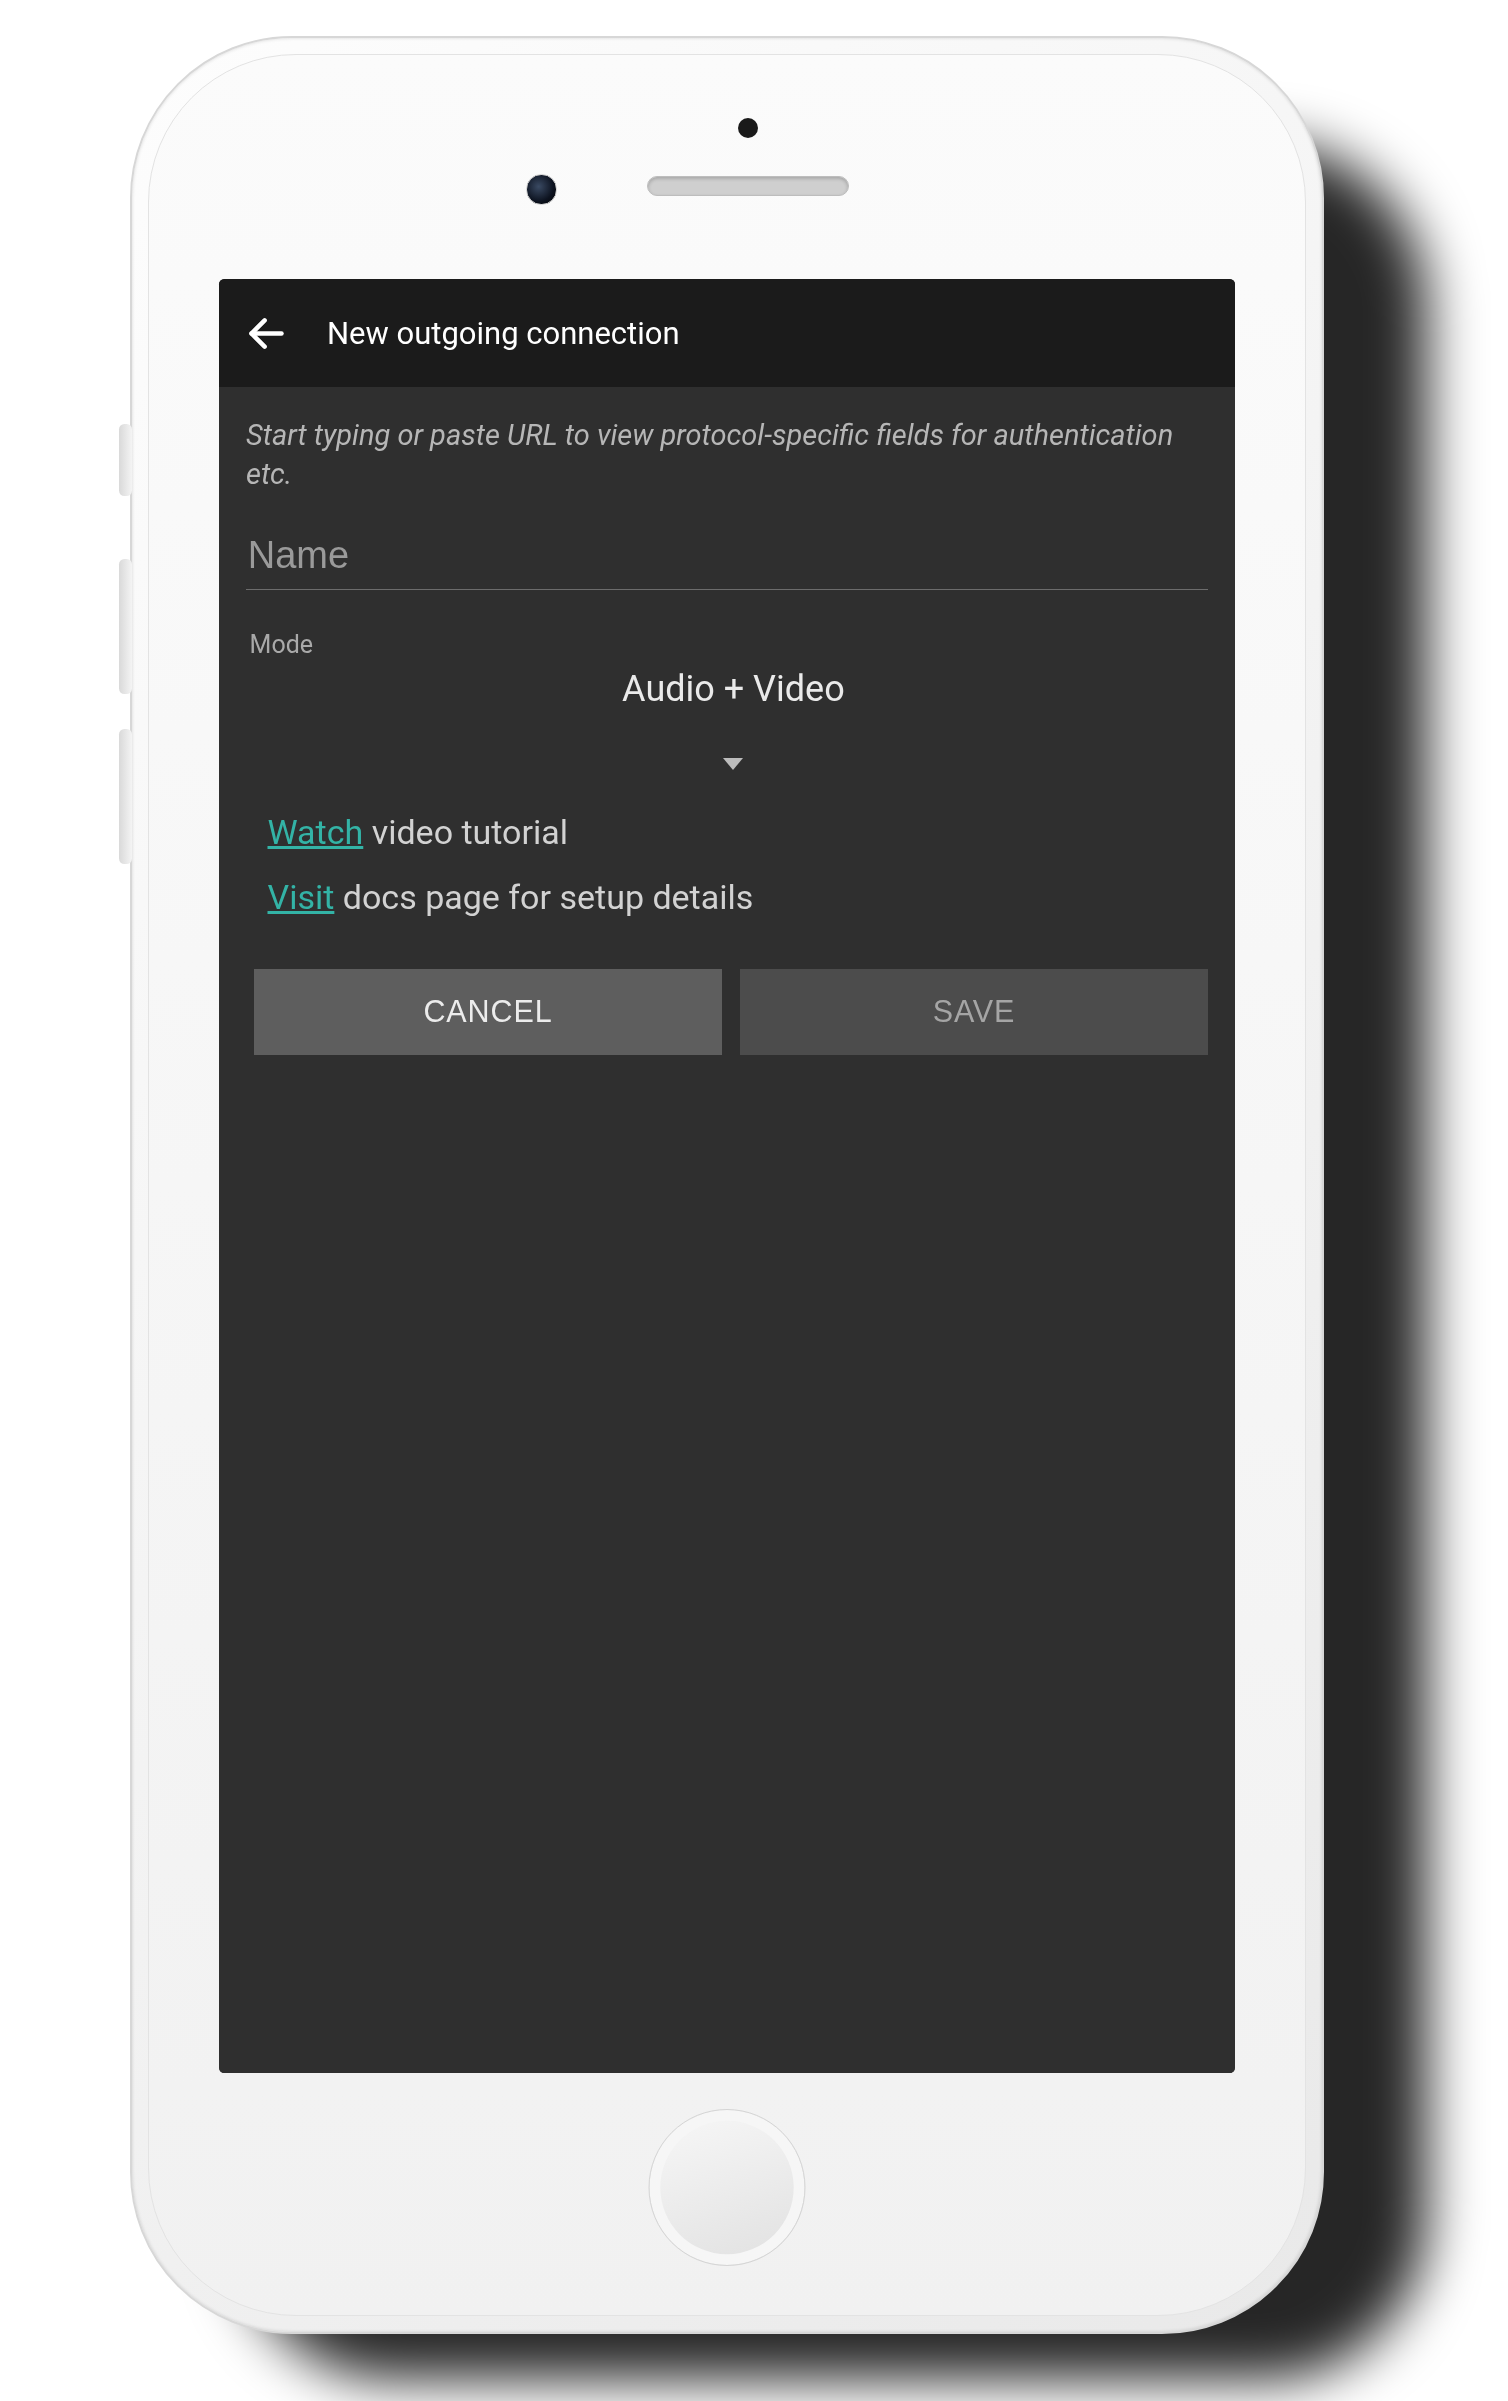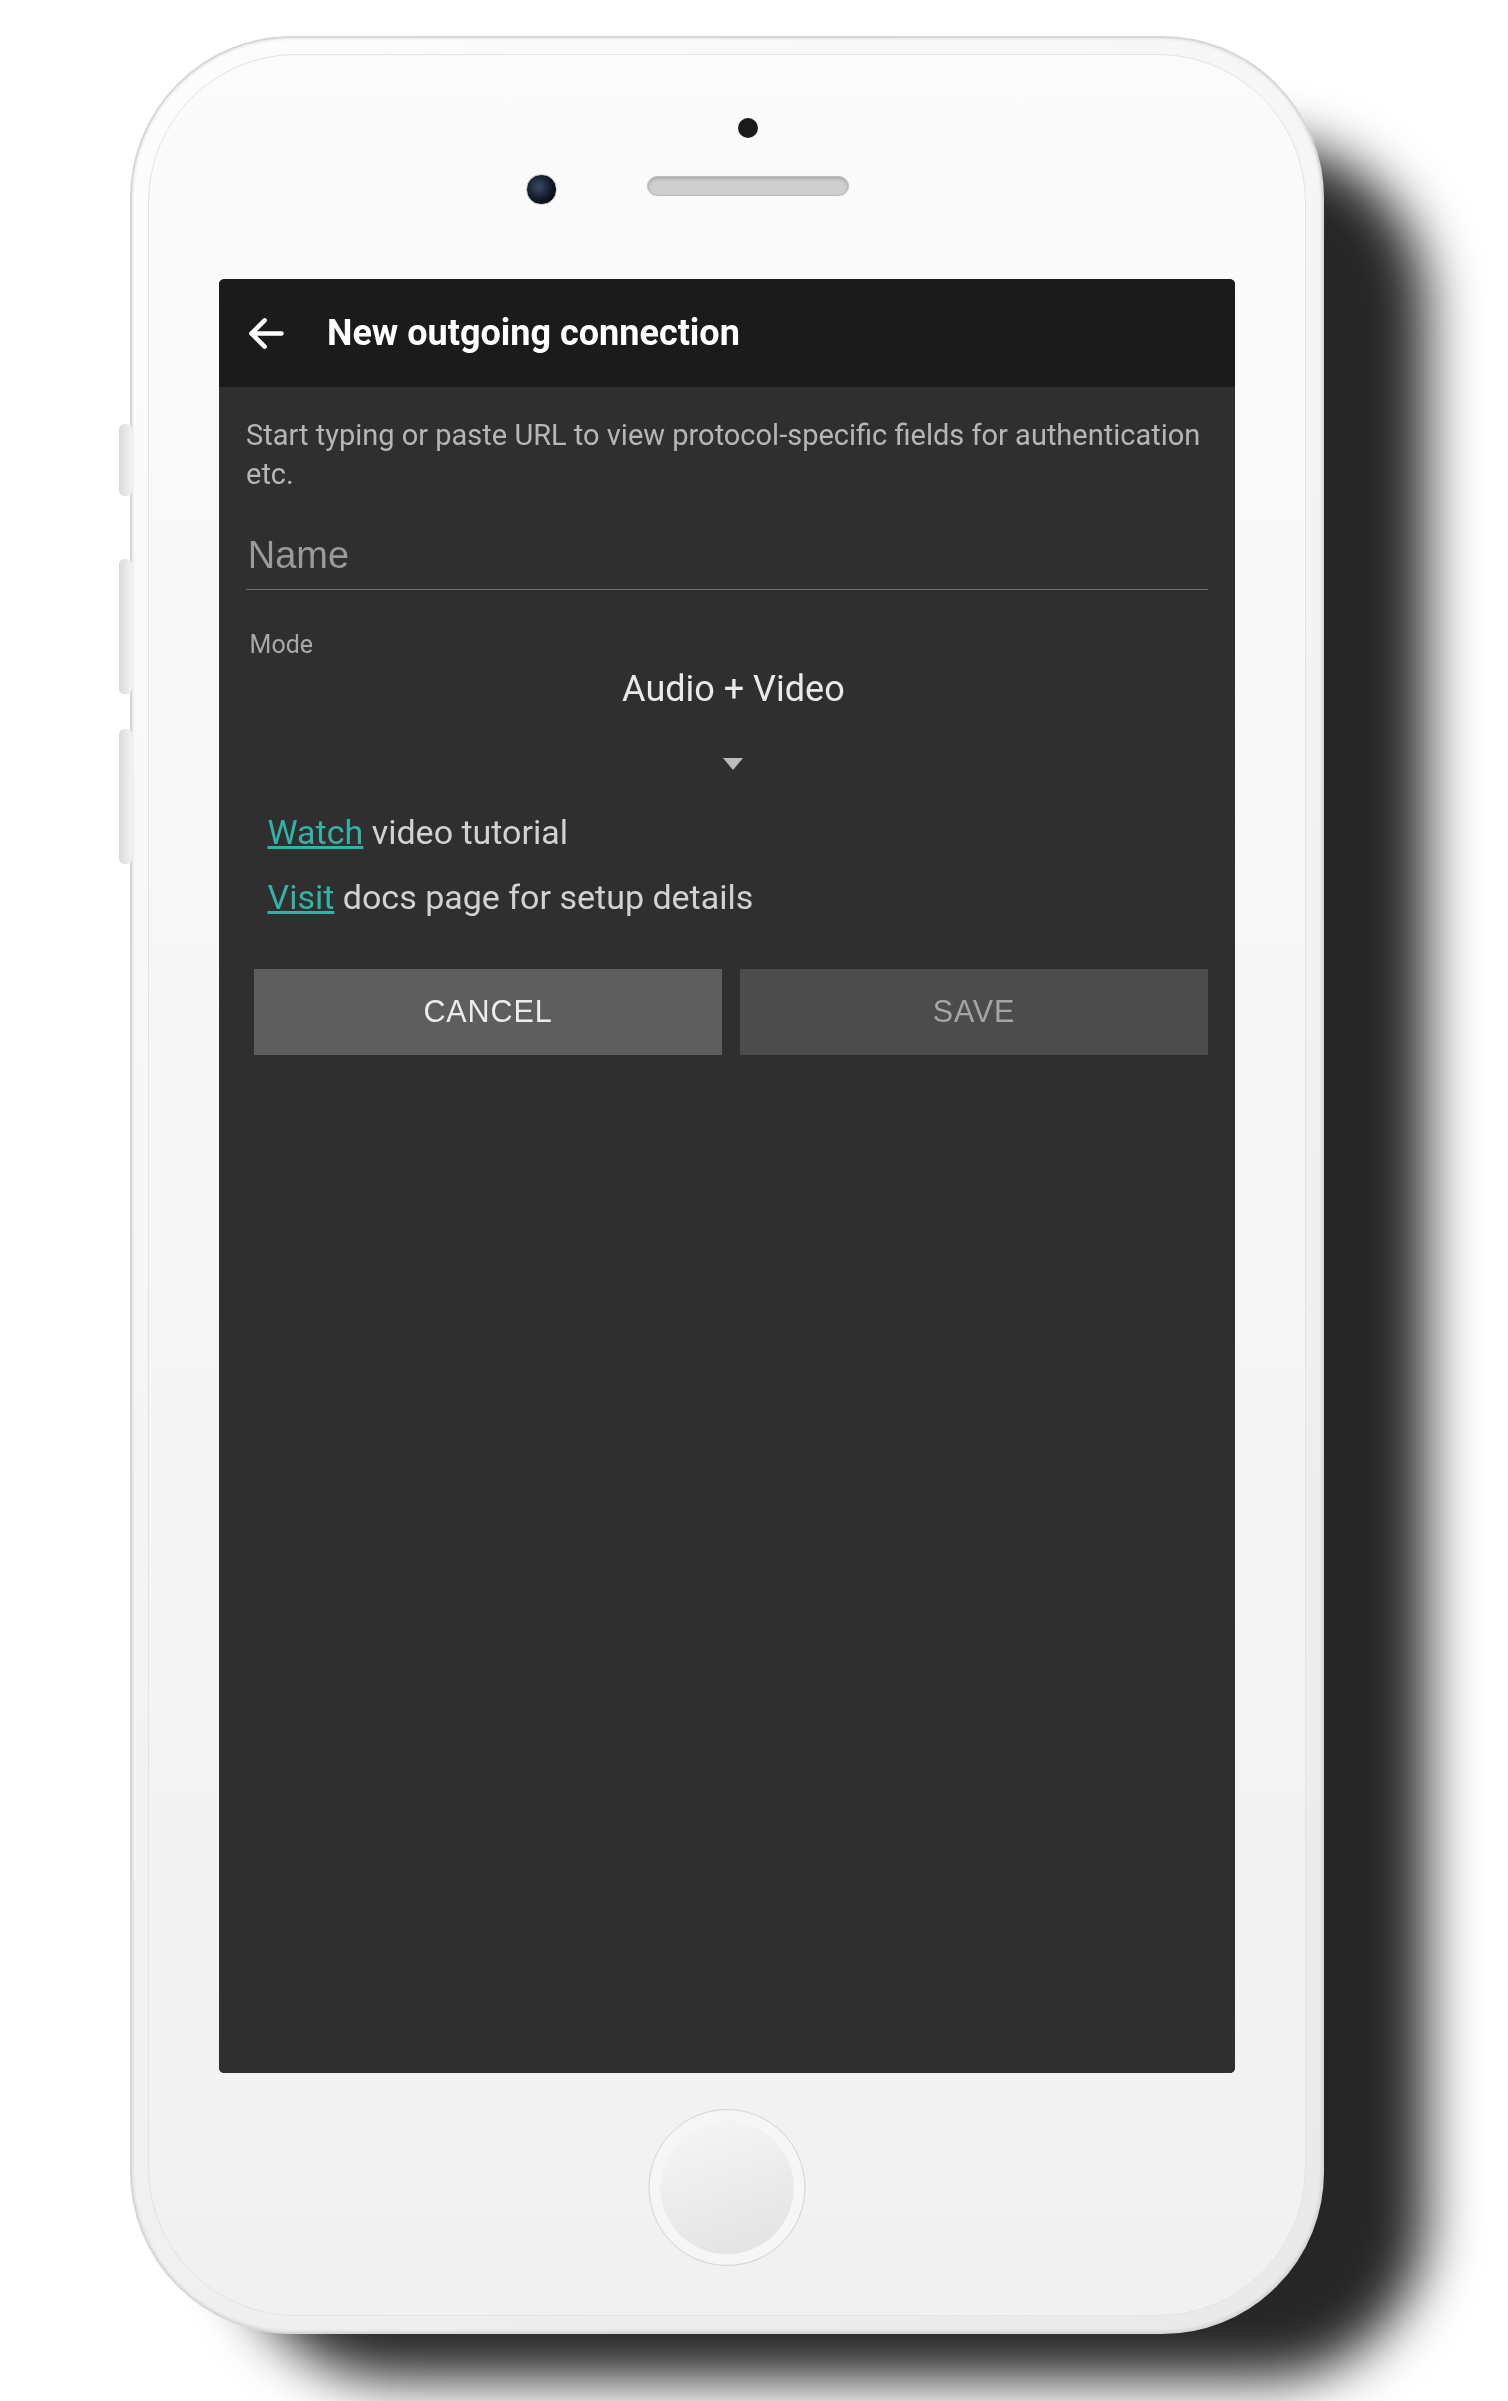--- a/index.html
+++ b/index.html
@@ -123,37 +123,38 @@
     background: #1b1b1b;
     height: 108px;
     display: flex;
     align-items: center;
     padding: 0 25px;
     gap: 38px;
   }
   .back-icon svg { width: 45px; height: 45px; display:block; }
   .appbar-title {
     color: #ffffff;
-    font-size: 36px;
-    font-weight: 700;
+    font-size: 31px;
+    font-weight: 400;
   }
 
   
   .content {
     flex: 1;
     background: #2f2f2f;
     padding: 29px 27px 0 27px;
     display: flex;
     flex-direction: column;
   }
   .hint {
     color: #b6b6b6;
     font-size: 29px;
     line-height: 1.35;
     margin-bottom: 30.5px;
+    font-style: italic;
   }
 
   .field {
     margin-bottom: 32px;
   }
   .text-input {
     width: 100%;
     background: transparent;
     border: none;
     border-bottom: 1.8px solid #6c6c6c;

